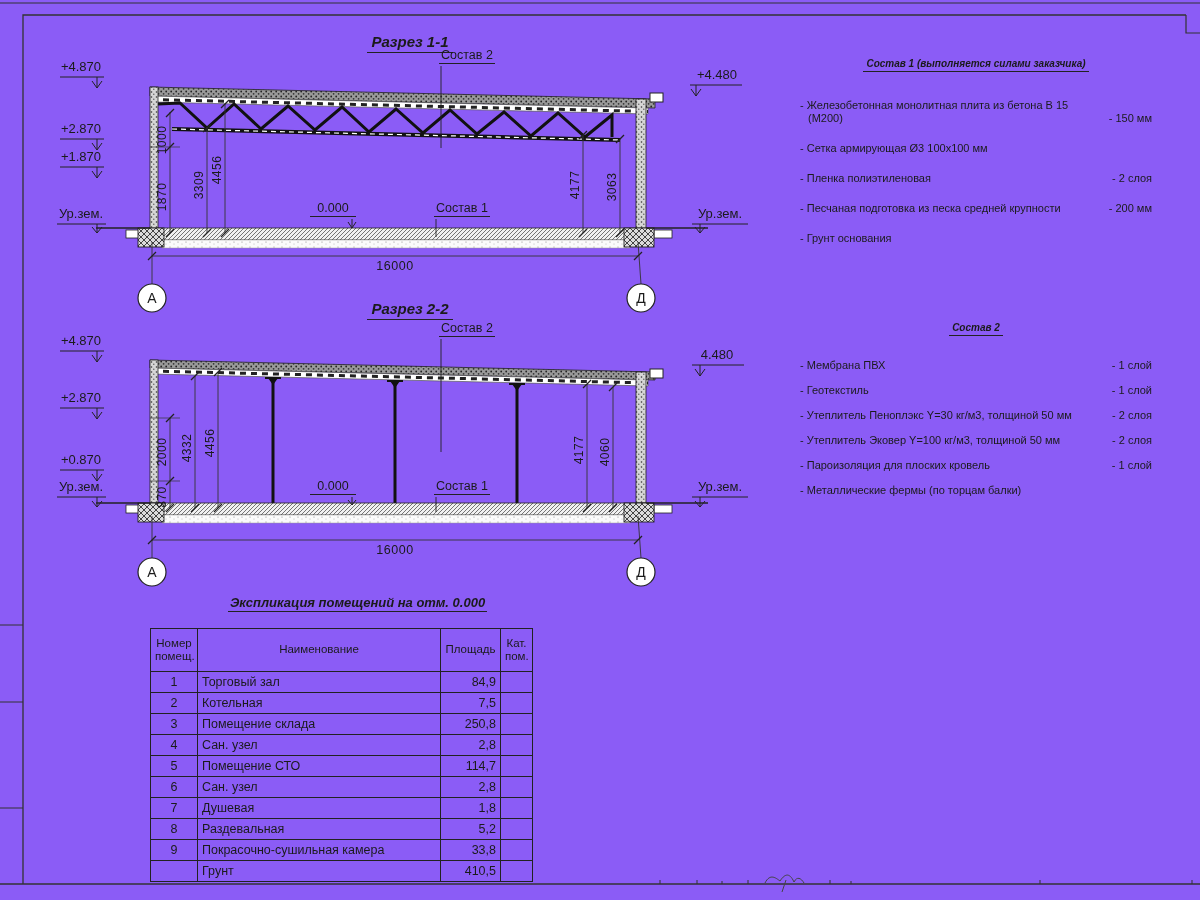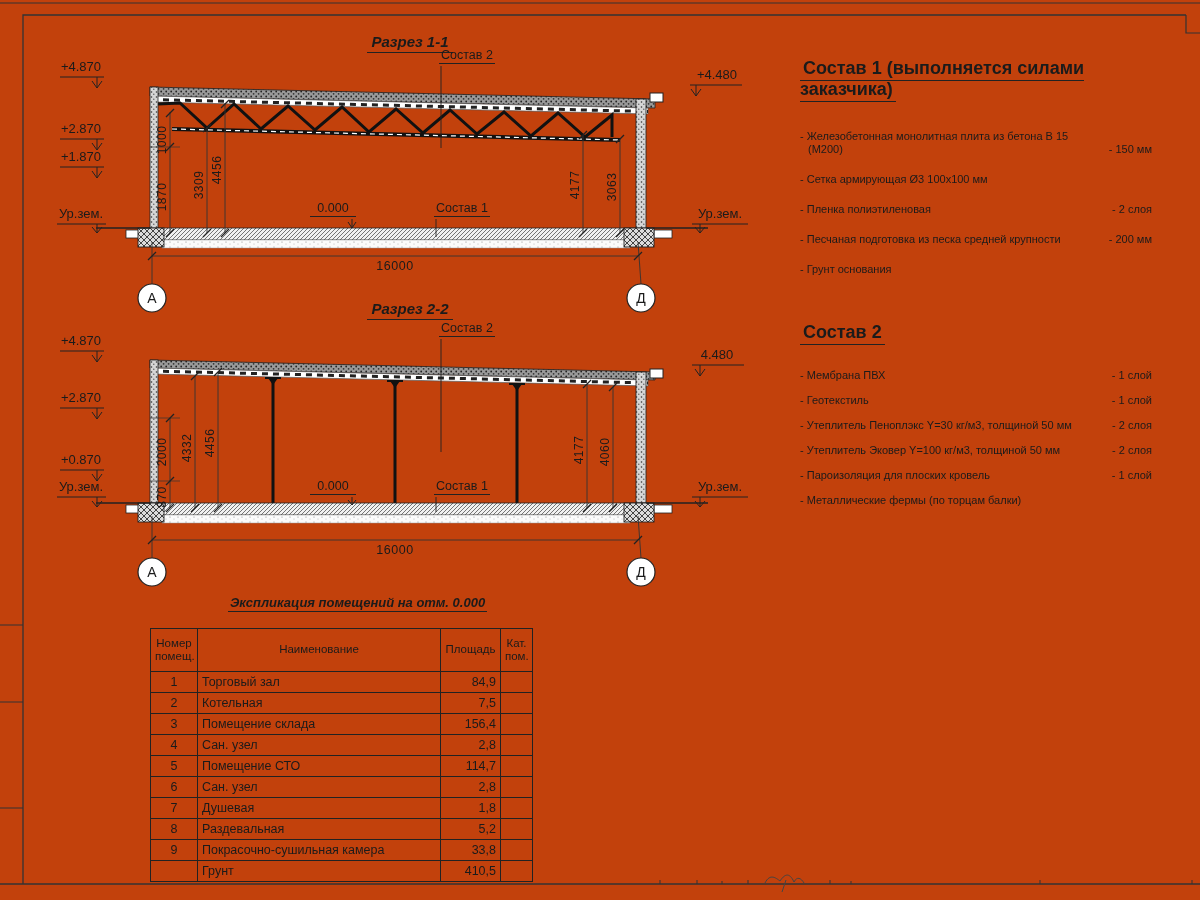--- a/index.html
+++ b/index.html
@@ -1,16 +1,16 @@
 <!DOCTYPE html>
 <html><head>
 <meta charset="utf-8">
 <style>
   html,body{margin:0;padding:0;background:#fff;}
-  #sheet{position:relative;width:1200px;height:900px;background:#c2410c;overflow:hidden;
+  #sheet{position:relative;width:1200px;height:900px;background:#8b5cf6;overflow:hidden;
          font-family:"Liberation Sans",sans-serif;color:#1b1b1b;}
   svg{position:absolute;left:0;top:0;}
   .t{position:absolute;white-space:nowrap;color:#1b1b1b;}
   .elev{font-size:13px;text-align:center;}
   .lbl{font-size:12.5px;}
   .under{border-bottom:1.2px solid #222;padding:0 2px 1px 2px;}
   .vd{position:absolute;font-size:12px;width:60px;text-align:center;
       transform:rotate(-90deg);transform-origin:0 0;letter-spacing:.5px;}
   .hd{font-size:12.5px;text-align:center;letter-spacing:.5px;}
   .sec-title{font-size:15px;font-weight:bold;font-style:italic;text-align:center;}
@@ -19,21 +19,21 @@
   
   #roomtbl{position:absolute;left:150px;top:628px;border-collapse:collapse;table-layout:fixed;width:382px;}
   #roomtbl td,#roomtbl th{border:1px solid #222;font-weight:normal;padding:0 4px;overflow:hidden;}
   #roomtbl th{font-size:11.5px;line-height:1.15;height:42px;}
   #roomtbl td{font-size:12.5px;height:20px;}
   .c-num{text-align:center;}
   .c-name{text-align:left;}
   .c-area{text-align:right;}
   
   .blk{position:absolute;width:352px;}
-  .blk-title{font-size:18px;font-weight:bold;}
+  .blk-title{text-align:center;font-size:10px;font-weight:bold;font-style:italic;}
   .blk-title span{border-bottom:1.4px solid #222;padding:0 3px 2px 3px;}
   .items{margin-top:26px;}
   .item{display:flex;align-items:flex-end;font-size:11px;line-height:1.18;}
   .item .nm{width:280px;text-indent:-8px;padding-left:8px;}
   .item .qty{margin-left:auto;white-space:nowrap;padding-left:8px;}
   #blk1 .items{margin-top:30px;}
   #blk1 .item{margin-bottom:17px;}
   #blk2 .item{margin-bottom:12px;}
 </style>
 </head>
@@ -352,21 +352,21 @@
         </tr>
   <tr>
           <td class="c-num">2</td>
           <td class="c-name">Котельная</td>
           <td class="c-area">7,5</td>
           <td></td>
         </tr>
   <tr>
           <td class="c-num">3</td>
           <td class="c-name">Помещение склада</td>
-          <td class="c-area">156,4</td>
+          <td class="c-area">250,8</td>
           <td></td>
         </tr>
   <tr>
           <td class="c-num">4</td>
           <td class="c-name">Сан. узел</td>
           <td class="c-area">2,8</td>
           <td></td>
         </tr>
   <tr>
           <td class="c-num">5</td>

